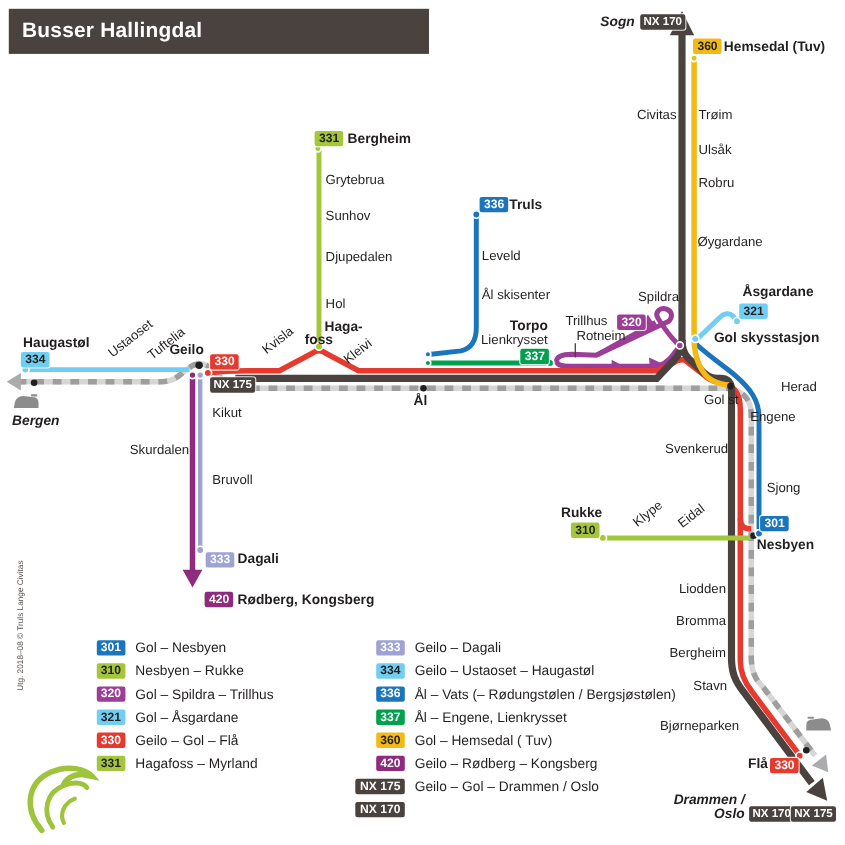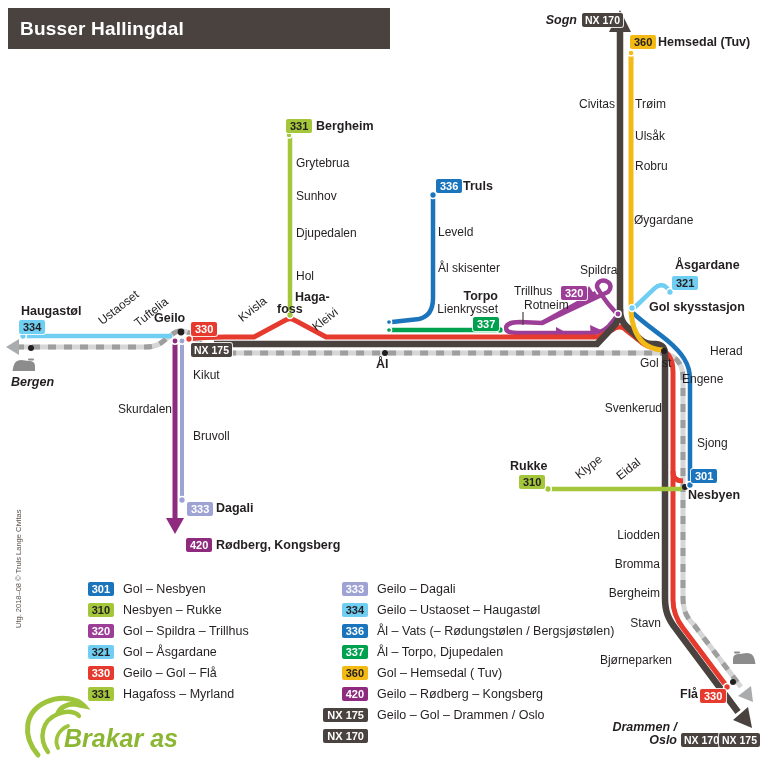--- a/index.html
+++ b/index.html
@@ -261,21 +261,21 @@
   <div class="lg" style="left:326px;top:624px">
     <span class="bwrap w">
         <span class="lgb" style="background-color: rgb(27, 117, 188);">336</span>
       </span>
     <span class="lgt">Ål – Vats (– Rødungstølen / Bergsjøstølen)</span>
   </div>
   <div class="lg" style="left:326px;top:645px">
     <span class="bwrap w">
         <span class="lgb" style="background-color: rgb(0, 161, 78);">337</span>
       </span>
-    <span class="lgt">Ål – Torpo, Djupedalen</span>
+    <span class="lgt">Ål – Engene, Lienkrysset</span>
   </div>
   <div class="lg" style="left:326px;top:666px">
     <span class="bwrap w">
         <span class="lgb dk" style="background-color: rgb(243, 186, 22);">360</span>
       </span>
     <span class="lgt">Gol – Hemsedal ( Tuv)</span>
   </div>
   <div class="lg" style="left:326px;top:687px">
     <span class="bwrap w">
         <span class="lgb" style="background-color: rgb(142, 43, 127);">420</span>
@@ -288,15 +288,14 @@
       </span>
     <span class="lgt">Geilo – Gol – Drammen / Oslo</span>
   </div>
   <div class="lg" style="left:326px;top:729px">
     <span class="bwrap w">
         <span class="lgb" style="background-color: rgb(73, 66, 62);">NX 170</span>
       </span>
   </div>
 
   <div class="credit">Utg. 2018–08 © Truls Lange Civitas</div>
-  <div class="logotext" style="color: rgb(140, 183, 51);">Brakar as</div>
 
 </div>
 
 </body></html>

